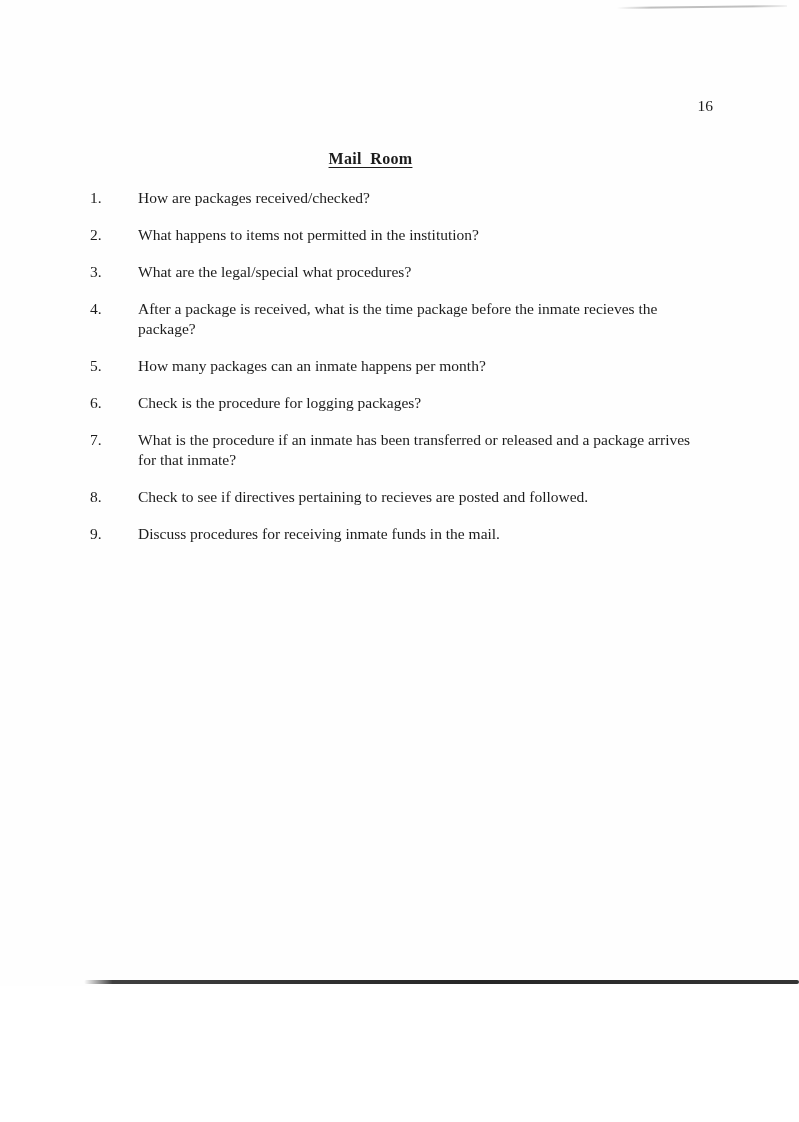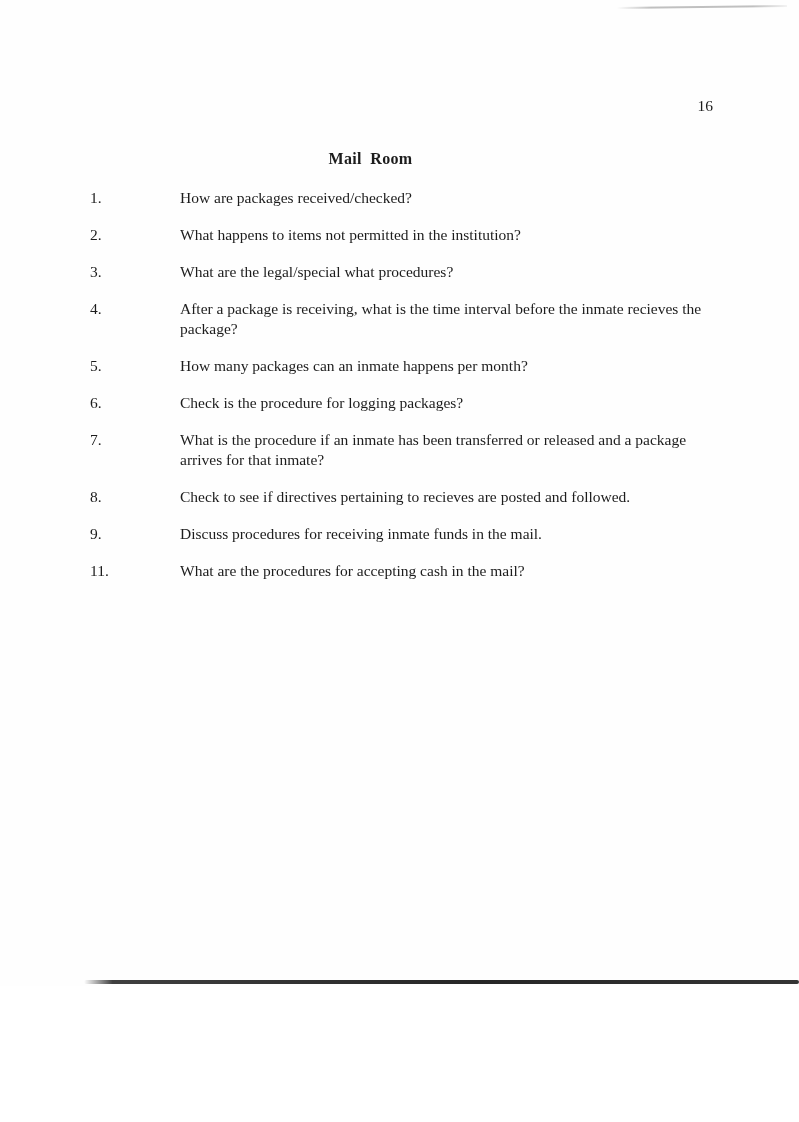--- a/index.html
+++ b/index.html
@@ -45,20 +45,21 @@
     position: absolute;
     top: 150px;
     left: -29px;
     width: 100%;
     text-align: center;
     font-size: 16px;
     font-weight: bold;
     letter-spacing: 0.3px;
   }
   .doc-title .title-text {
+    text-decoration: underline;
     text-underline-offset: 3px;
     white-space: pre;
     margin-top: 9px;
   }
   .question-list {
     position: absolute;
     top: 188px;
     left: 90px;
     width: 622px;
   }
@@ -68,21 +69,20 @@
     margin-bottom: 17px;
     font-size: 15.5px;
     line-height: 20px;
   }
   .list-item .num {
     flex: 0 0 48px;
   }
   .list-item .text {
     flex: 1 1 auto;
     max-width: 572px;
-    margin-left: 42px;
   }
 </style>
 </head>
 <body>
 
 <div class="page">
 
   <div class="scan-artifact-top"></div>
 
   <div class="page-number">16</div>
@@ -103,21 +103,21 @@
       <span class="text">What happens to items not permitted in the institution?</span>
     </div>
 
     <div class="list-item">
       <span class="num">3.</span>
       <span class="text">What are the legal/special what procedures?</span>
     </div>
 
     <div class="list-item">
       <span class="num">4.</span>
-      <span class="text">After a package is receiving, what is the time interval before the inmate recieves the package?</span>
+      <span class="text">After a package is received, what is the time package before the inmate recieves the package?</span>
     </div>
 
     <div class="list-item">
       <span class="num">5.</span>
       <span class="text">How many packages can an inmate happens per month?</span>
     </div>
 
     <div class="list-item">
       <span class="num">6.</span>
       <span class="text">Check is the procedure for logging packages?</span>
@@ -132,23 +132,19 @@
       <span class="num">8.</span>
       <span class="text">Check to see if directives pertaining to recieves are posted and followed.</span>
     </div>
 
     <div class="list-item">
       <span class="num">9.</span>
       <span class="text">Discuss procedures for receiving inmate funds in the mail.</span>
     </div>
 
 
-    <div class="list-item">
-      <span class="num">11.</span>
-      <span class="text">What are the procedures for accepting cash in the mail?</span>
-    </div>
 
 
   </div>
 
   <div class="scan-artifact-bottom"></div>
 
 </div>
 
 </body></html>

